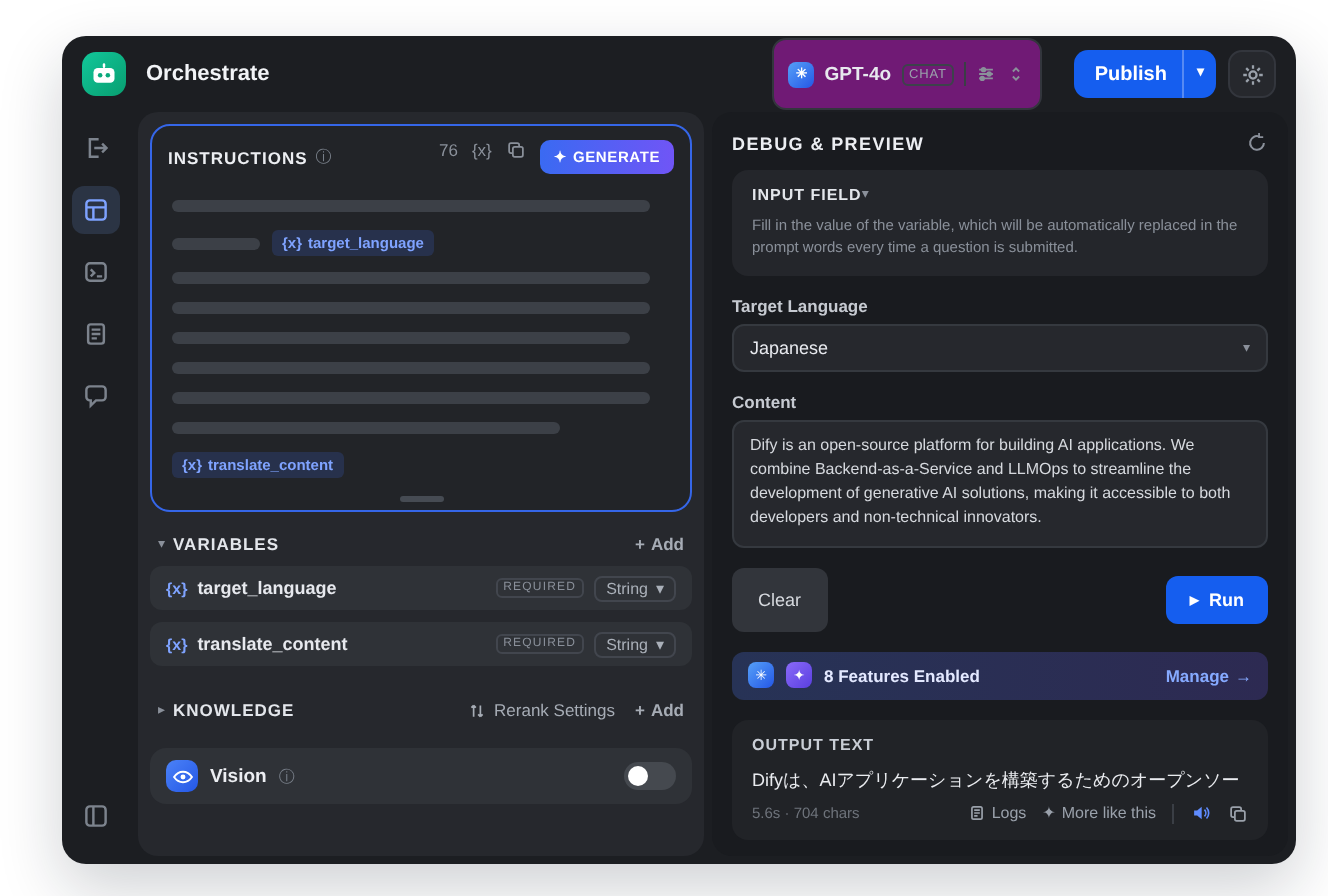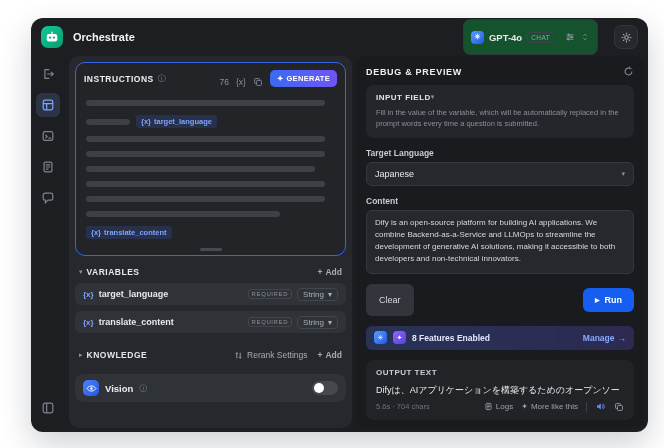--- a/index.html
+++ b/index.html
@@ -8,21 +8,21 @@
   .stage{position:relative;width:664px;height:448px;background:#ffffff}
   .window{position:absolute;left:31px;top:18px;width:617px;height:414px;background:#1c1e22;
     border-radius:12px;box-shadow:0 12px 32px rgba(16,24,40,.2);display:flex;flex-direction:column;overflow:hidden}
 
   
   .topbar{height:38px;flex:0 0 auto;display:flex;align-items:center;padding:0 10px;gap:8px}
   .logo{width:22px;height:22px;border-radius:7px;background:linear-gradient(135deg,#12c79a,#089e70);
     display:flex;align-items:center;justify-content:center;flex:0 0 auto}
   .app-title{font-size:11px;font-weight:700;color:#f2f4f7;margin-left:2px}
   .top-right{margin-left:auto;display:flex;align-items:center;gap:16px}
-  .model-pill{height:36px;display:flex;align-items:center;gap:5px;background:#14532d;border:1px solid #33363d;
+  .model-pill{height:36px;display:flex;align-items:center;gap:5px;background:#701a75;border:1px solid #33363d;
     border-radius:7px;padding:0 7px;cursor:pointer}
   .model-icon{width:13px;height:13px;border-radius:4px;background:linear-gradient(135deg,#56a0f8,#2457e6);
     display:flex;align-items:center;justify-content:center;color:#fff;font-size:7px;font-weight:700}
   .model-name{font-size:9.5px;font-weight:700;color:#e7e9ee}
   .chat-badge{font-size:6.5px;color:#9aa1ab;border:1px solid #3d424b;border-radius:3px;padding:1px 3px;letter-spacing:.4px}
   .pill-icons{display:flex;gap:5px;color:#8a909a;align-items:center}
   .pill-divider{width:1px;height:12px;background:#3a3e45}
   .publish-group{display:flex;align-items:center;gap:6px}
   .publish-btn{height:24px;background:#155eef;border-radius:7px;display:flex;align-items:center;color:#fff;
     font-size:10px;font-weight:700;padding-left:10px;cursor:pointer}
@@ -39,21 +39,21 @@
   .side-btn.active{background:#2b3444;color:#7ea2ff}
   .side-spacer{flex:1}
 
   
   .left-panel{flex:1;background:#26282d;border-radius:10px;padding:6px;display:flex;flex-direction:column;min-width:0}
   .instructions-card{border:1px solid #3566e8;border-radius:10px;background:#222428;height:194px;flex:0 0 auto;
     display:flex;flex-direction:column;overflow:hidden;position:relative}
   .ic-header{display:flex;align-items:center;padding:7px 8px 5px;gap:4px}
   .ic-title{font-size:8.5px;font-weight:700;letter-spacing:.5px;color:#eceef2}
   .info-glyph{color:#787f89;font-size:8px}
-  .ic-right{margin-left:auto;display:flex;align-items:flex-end;gap:7px;color:#8a909a;font-size:8.5px}
+  .ic-right{margin-left:auto;display:flex;align-items:flex-start;gap:7px;color:#8a909a;font-size:8.5px}
   .generate-btn{height:17px;border-radius:5px;padding:0 7px;background:linear-gradient(90deg,#3a6af2,#7055f6);
     color:#fff;font-size:7.5px;font-weight:700;display:flex;align-items:center;gap:3px;cursor:pointer;letter-spacing:.3px}
   .ic-body{padding:8px 10px 0;flex:1}
   .skel{height:6px;border-radius:3px;background:#3c4047}
   .skel-gap{margin-bottom:9px}
   .skel-row{display:flex;align-items:center;gap:6px;margin-bottom:8px}
   .var-chip{display:inline-flex;align-items:center;gap:3px;height:13px;padding:0 5px;border-radius:3px;
     background:rgba(67,111,243,.18);color:#7fa3ff;font-size:7.5px;font-weight:700;white-space:nowrap;cursor:pointer}
   .drag-handle{position:absolute;bottom:4px;left:50%;transform:translateX(-50%);width:22px;height:3px;
     border-radius:2px;background:#464b53}
@@ -162,20 +162,25 @@
             </span>
             <span class="icon-flex">
               <svg width="10" height="10" viewBox="0 0 16 16" stroke="currentColor" stroke-width="1.5" fill="none">
                   <path d="M5.5 6 8 3.5 10.5 6M5.5 10 8 12.5 10.5 10"></path>
                 </svg>
             </span>
           </span>
         </div>
 
         <div class="publish-group">
+          <div class="publish-btn">
+            <span>Publish</span>
+            <span class="pdiv"></span>
+            <span class="chev">▾</span>
+          </div>
           <div class="gear-btn">
             <span>
               <svg width="13" height="13" viewBox="0 0 16 16" stroke="currentColor" stroke-width="1.4" fill="none">
                   <circle cx="8" cy="8" r="2.2"></circle>
                   <path d="M8 2v2.2M8 11.8V14M2 8h2.2M11.8 8H14M3.8 3.8l1.5 1.5M10.7 10.7l1.5 1.5M12.2 3.8l-1.5 1.5M5.3 10.7l-1.5 1.5"></path>
                 </svg>
             </span>
           </div>
         </div>
       </div>

